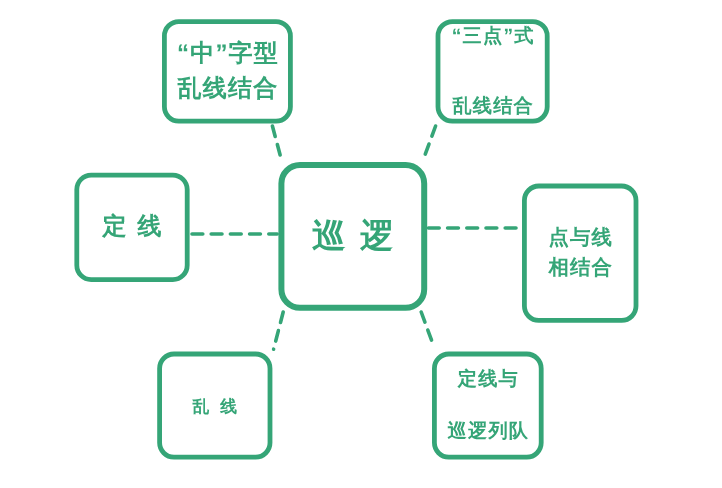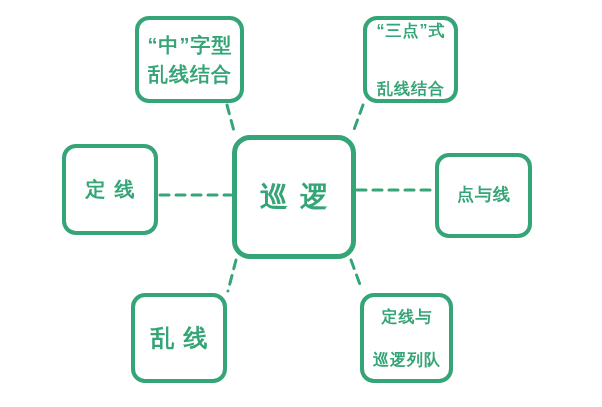--- a/index.html
+++ b/index.html
@@ -45,22 +45,22 @@
   .node .txt { white-space: nowrap; }
   .node-center {
     left: 232px; top: 135px; width: 124px; height: 124px;
     border-width: 5px; border-radius: 18px;
     font-size: 28px;
   }
   .node-center .txt { letter-spacing: 12px; margin-right: -12px; line-height: 1.55; }
   .node-tl { left: 135px; top: 16px; width: 109px; height: 87px; font-size: 20px; }
   .node-tr { left: 363px; top: 16px; width: 95px; height: 87px; font-size: 16px; gap: 34px; }
   .node-left { left: 62px; top: 144px; width: 96px; height: 91px; font-size: 20px; }
-  .node-right { left: 435px; top: 153px; width: 97px; height: 85px; font-size: 17px; }
-  .node-bl { left: 131px; top: 293px; width: 96px; height: 90px; font-size: 24px; align-items: center; }
+  .node-right { left: 435px; top: 153px; width: 97px; height: 116px; font-size: 17px; }
+  .node-bl { left: 131px; top: 293px; width: 96px; height: 90px; font-size: 14px; align-items: center; }
   .node-br { left: 360px; top: 293px; width: 93px; height: 90px; font-size: 16px; gap: 20px; }
   .node-left .txt, .node-bl .txt { letter-spacing: 9px; margin-right: -9px; }
   .node-tl .txt, .node-tr .txt, .node-right .txt, .node-br .txt {
     letter-spacing: 1px; margin-right: -1px;
   }
 </style>
 </head>
 <body>
 
 <div class="canvas">
@@ -87,20 +87,21 @@
     <div class="txt">“三点”式</div>
     <div class="txt">乱线结合</div>
   </div>
 
   <div class="node node-left">
     <div class="txt">定线</div>
   </div>
 
   <div class="node node-right">
     <div class="txt">点与线</div>
+    <div class="txt">相结合</div>
   </div>
 
   <div class="node node-bl">
     <div class="txt">乱线</div>
   </div>
 
   <div class="node node-br">
     <div class="txt">定线与</div>
     <div class="txt">巡逻列队</div>
   </div>

